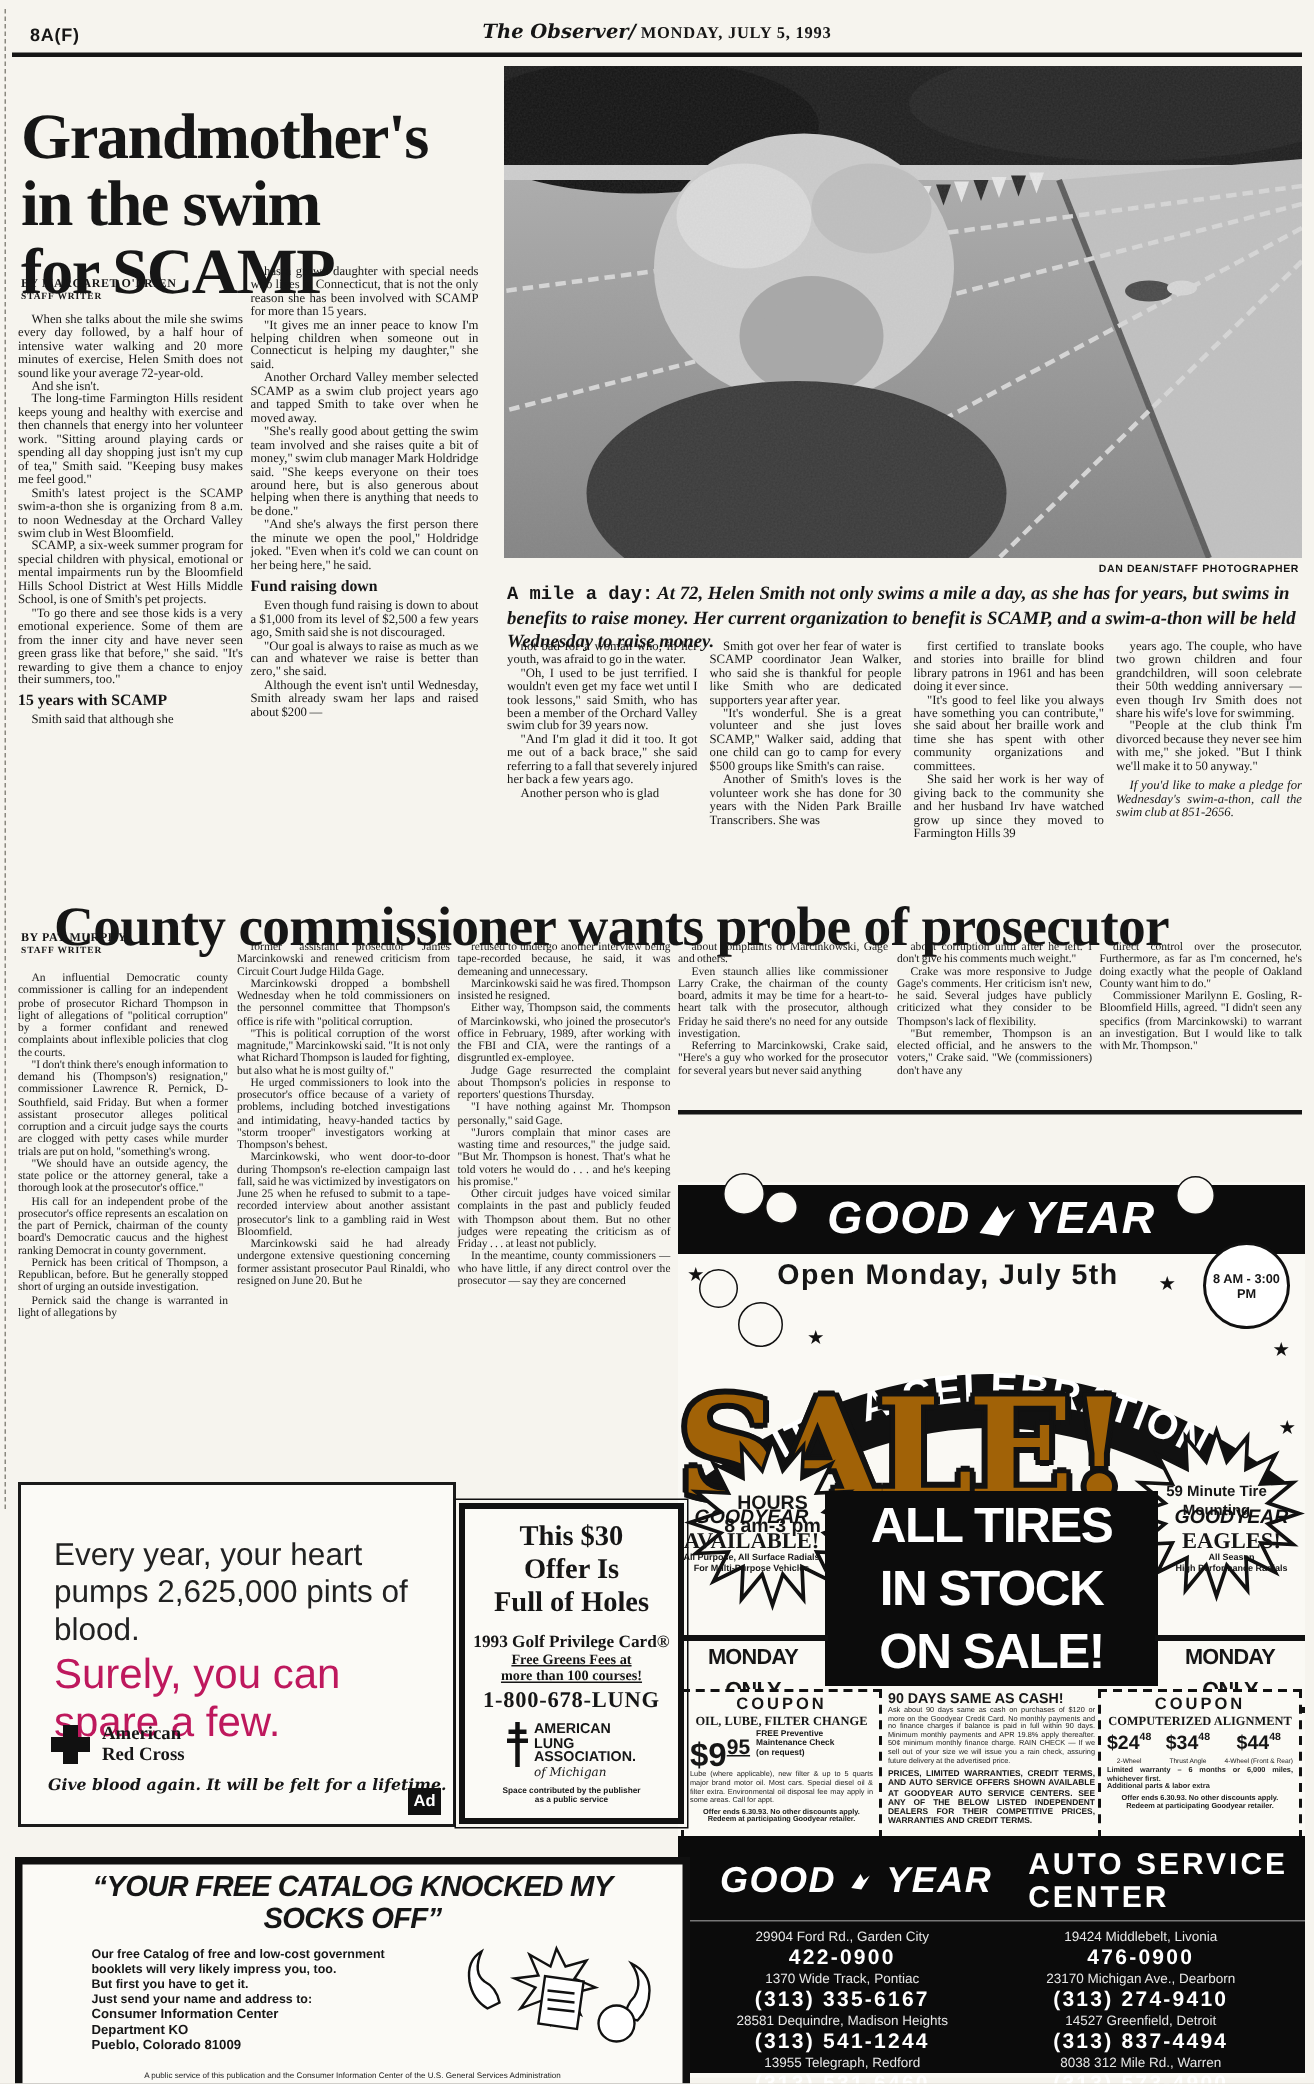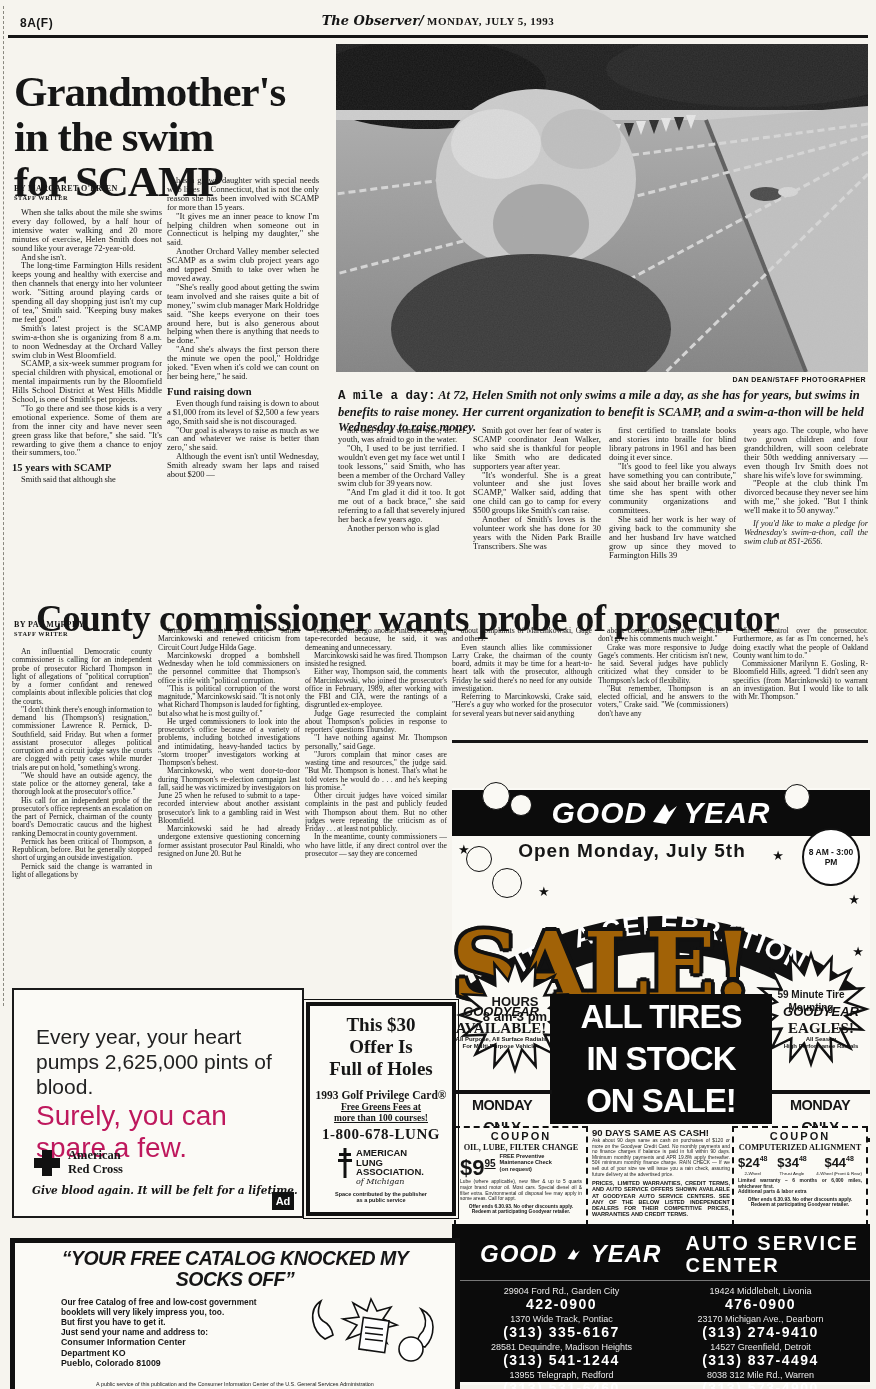--- a/index.html
+++ b/index.html
@@ -344,21 +344,21 @@
       <div class="ds">High Performance Radials</div>
     </div>
     <div class="gy-monday" style="left:0;">MONDAY ONLY</div>
     <div class="gy-monday" style="right:0;">MONDAY ONLY</div>
 
     <div class="coupon" style="left:2px;width:122px;">
       <div class="chead">COUPON</div>
       <div class="ctitle">OIL, LUBE, FILTER CHANGE</div>
       <div style="display:flex;gap:4px;align-items:flex-start;margin-top:1px;">
         <div style="font:900 22px/22px 'Liberation Sans',sans-serif;">
-          <span>$9</span><sup style="font-size:10px;text-decoration:underline;">95</sup>
+          <span>$9</span><sup style="font-size:14px;text-decoration:underline;">95</sup>
         </div>
         <div style="font:bold 5.6px/6.4px 'Liberation Sans',sans-serif;width:58px;">FREE Preventive Maintenance Check (on request)</div>
       </div>
       <div class="fine">Lube (where applicable), new filter &amp; up to 5 quarts major brand motor oil. Most cars. Special diesel oil &amp; filter extra. Environmental oil disposal fee may apply in some areas. Call for appt.</div>
       <div class="cends">Offer ends 6.30.93. No other discounts apply. Redeem at participating Goodyear retailer.</div>
     </div>
 
     <div class="gy-cash">
       <div class="ct">90 DAYS SAME AS CASH!</div>
       <div class="fine">Ask about 90 days same as cash on purchases of $120 or more on the Goodyear Credit Card. No monthly payments and no finance charges if balance is paid in full within 90 days. Minimum monthly payments and APR 19.8% apply thereafter. 50¢ minimum monthly finance charge. RAIN CHECK — If we sell out of your size we will issue you a rain check, assuring future delivery at the advertised price.</div>

